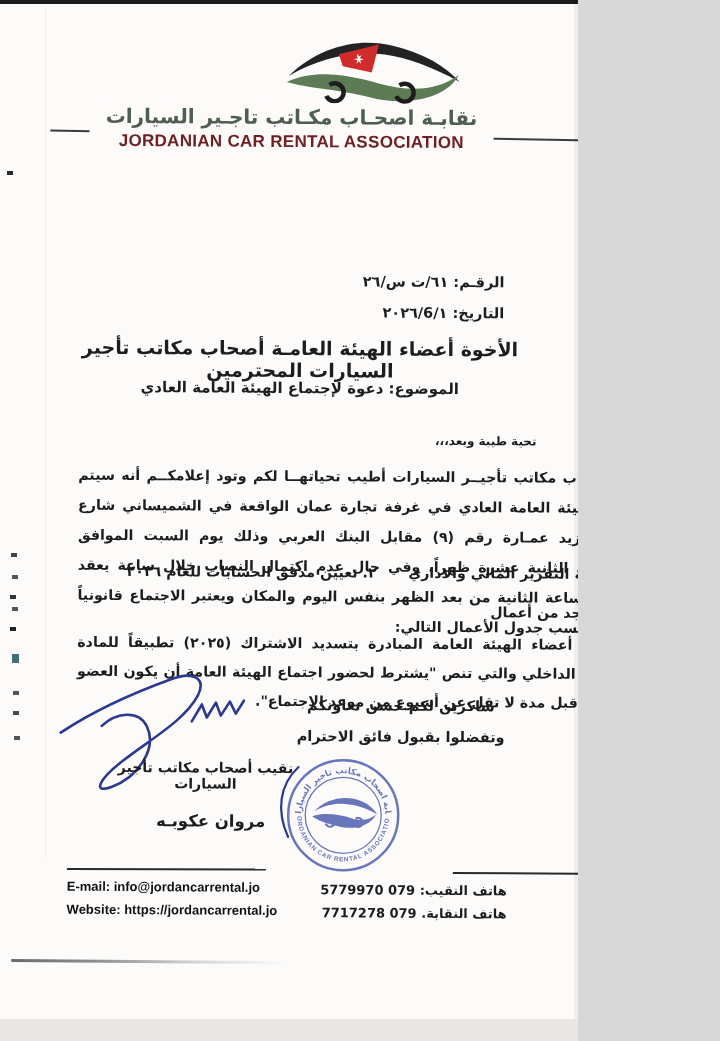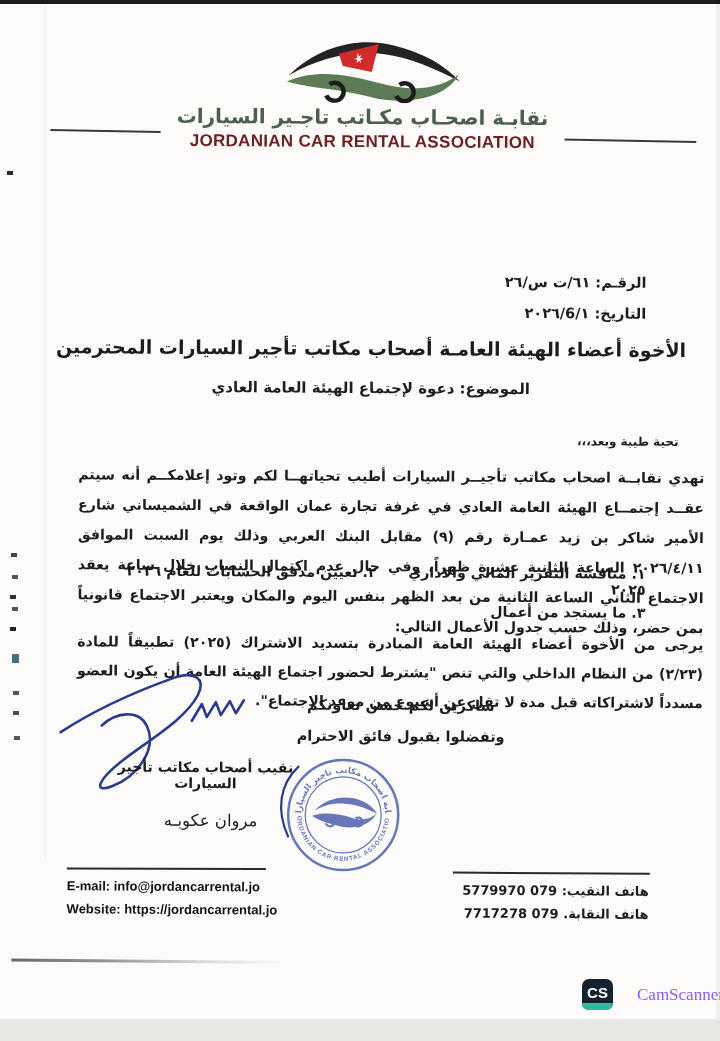--- a/index.html
+++ b/index.html
@@ -1,18 +1,18 @@
 <!DOCTYPE html>
 <html><head>
 <meta charset="utf-8">
 <style>
   * { margin:0; padding:0; box-sizing:border-box; }
   html,body { background:#d8d8d8; }
   .screen {
-    position:relative; width:720px; height:1041px;
+    position:relative; width:578px; height:1041px;
     background:#fcfbfa; overflow:hidden;
     font-family:"DejaVu Sans", sans-serif; color:#1d1d1d;
   }
   .abs { position:absolute; }
 
   
   .top-bar { left:0; top:0; width:720px; height:4px; background:#1c1c1c; }
   .right-strip { right:0; top:0; width:4px; height:1041px; background:rgba(0,0,0,.05); }
   .bottom-bar { left:0; top:1019px; width:720px; height:22px; background:#e9e8e5; }
   .fold-line { left:45px; top:6px; width:1px; height:852px; background:rgba(0,0,0,.05); }
@@ -53,21 +53,21 @@
   .agenda > div { text-align:right; }
   .note-par { left:78px; top:629px; width:626px; direction:rtl; text-align:justify;
     font-size:14.2px; font-weight:700; line-height:29px; }
   .closing { left:252px; top:690px; width:300px; direction:rtl; text-align:center;
     font-size:14.5px; font-weight:700; line-height:31px; }
 
   .signature-svg { left:58px; top:664px; width:235px; height:135px; }
   .signer-title { left:112px; top:760px; width:190px; direction:rtl; text-align:center;
     font-size:14px; font-weight:700; }
   .signer-name { left:150px; top:812px; width:125px; direction:rtl; text-align:center;
-    font-size:16.5px; font-weight:400; }
+    font-size:16.5px; font-weight:700; }
   .stamp-svg { left:286px; top:756px; width:118px; height:118px; opacity:.85; }
   .pen-arc { left:276px; top:765px; width:30px; height:75px; }
 
   
   .footer-left-line { left:69px; top:869px; width:199px; height:2px; background:#2a2a2a; transform:rotate(-.2deg); }
   .footer-left { left:69px; top:876px; font-family:"Liberation Sans", sans-serif;
     font-size:13px; font-weight:700; line-height:23px; color:#111; }
   .footer-right-line { left:455px; top:871px; width:197px; height:2px; background:#2a2a2a; }
   .footer-right { right:69px; top:878px; direction:rtl; text-align:right;
     font-size:13px; font-weight:700; line-height:23px; }

